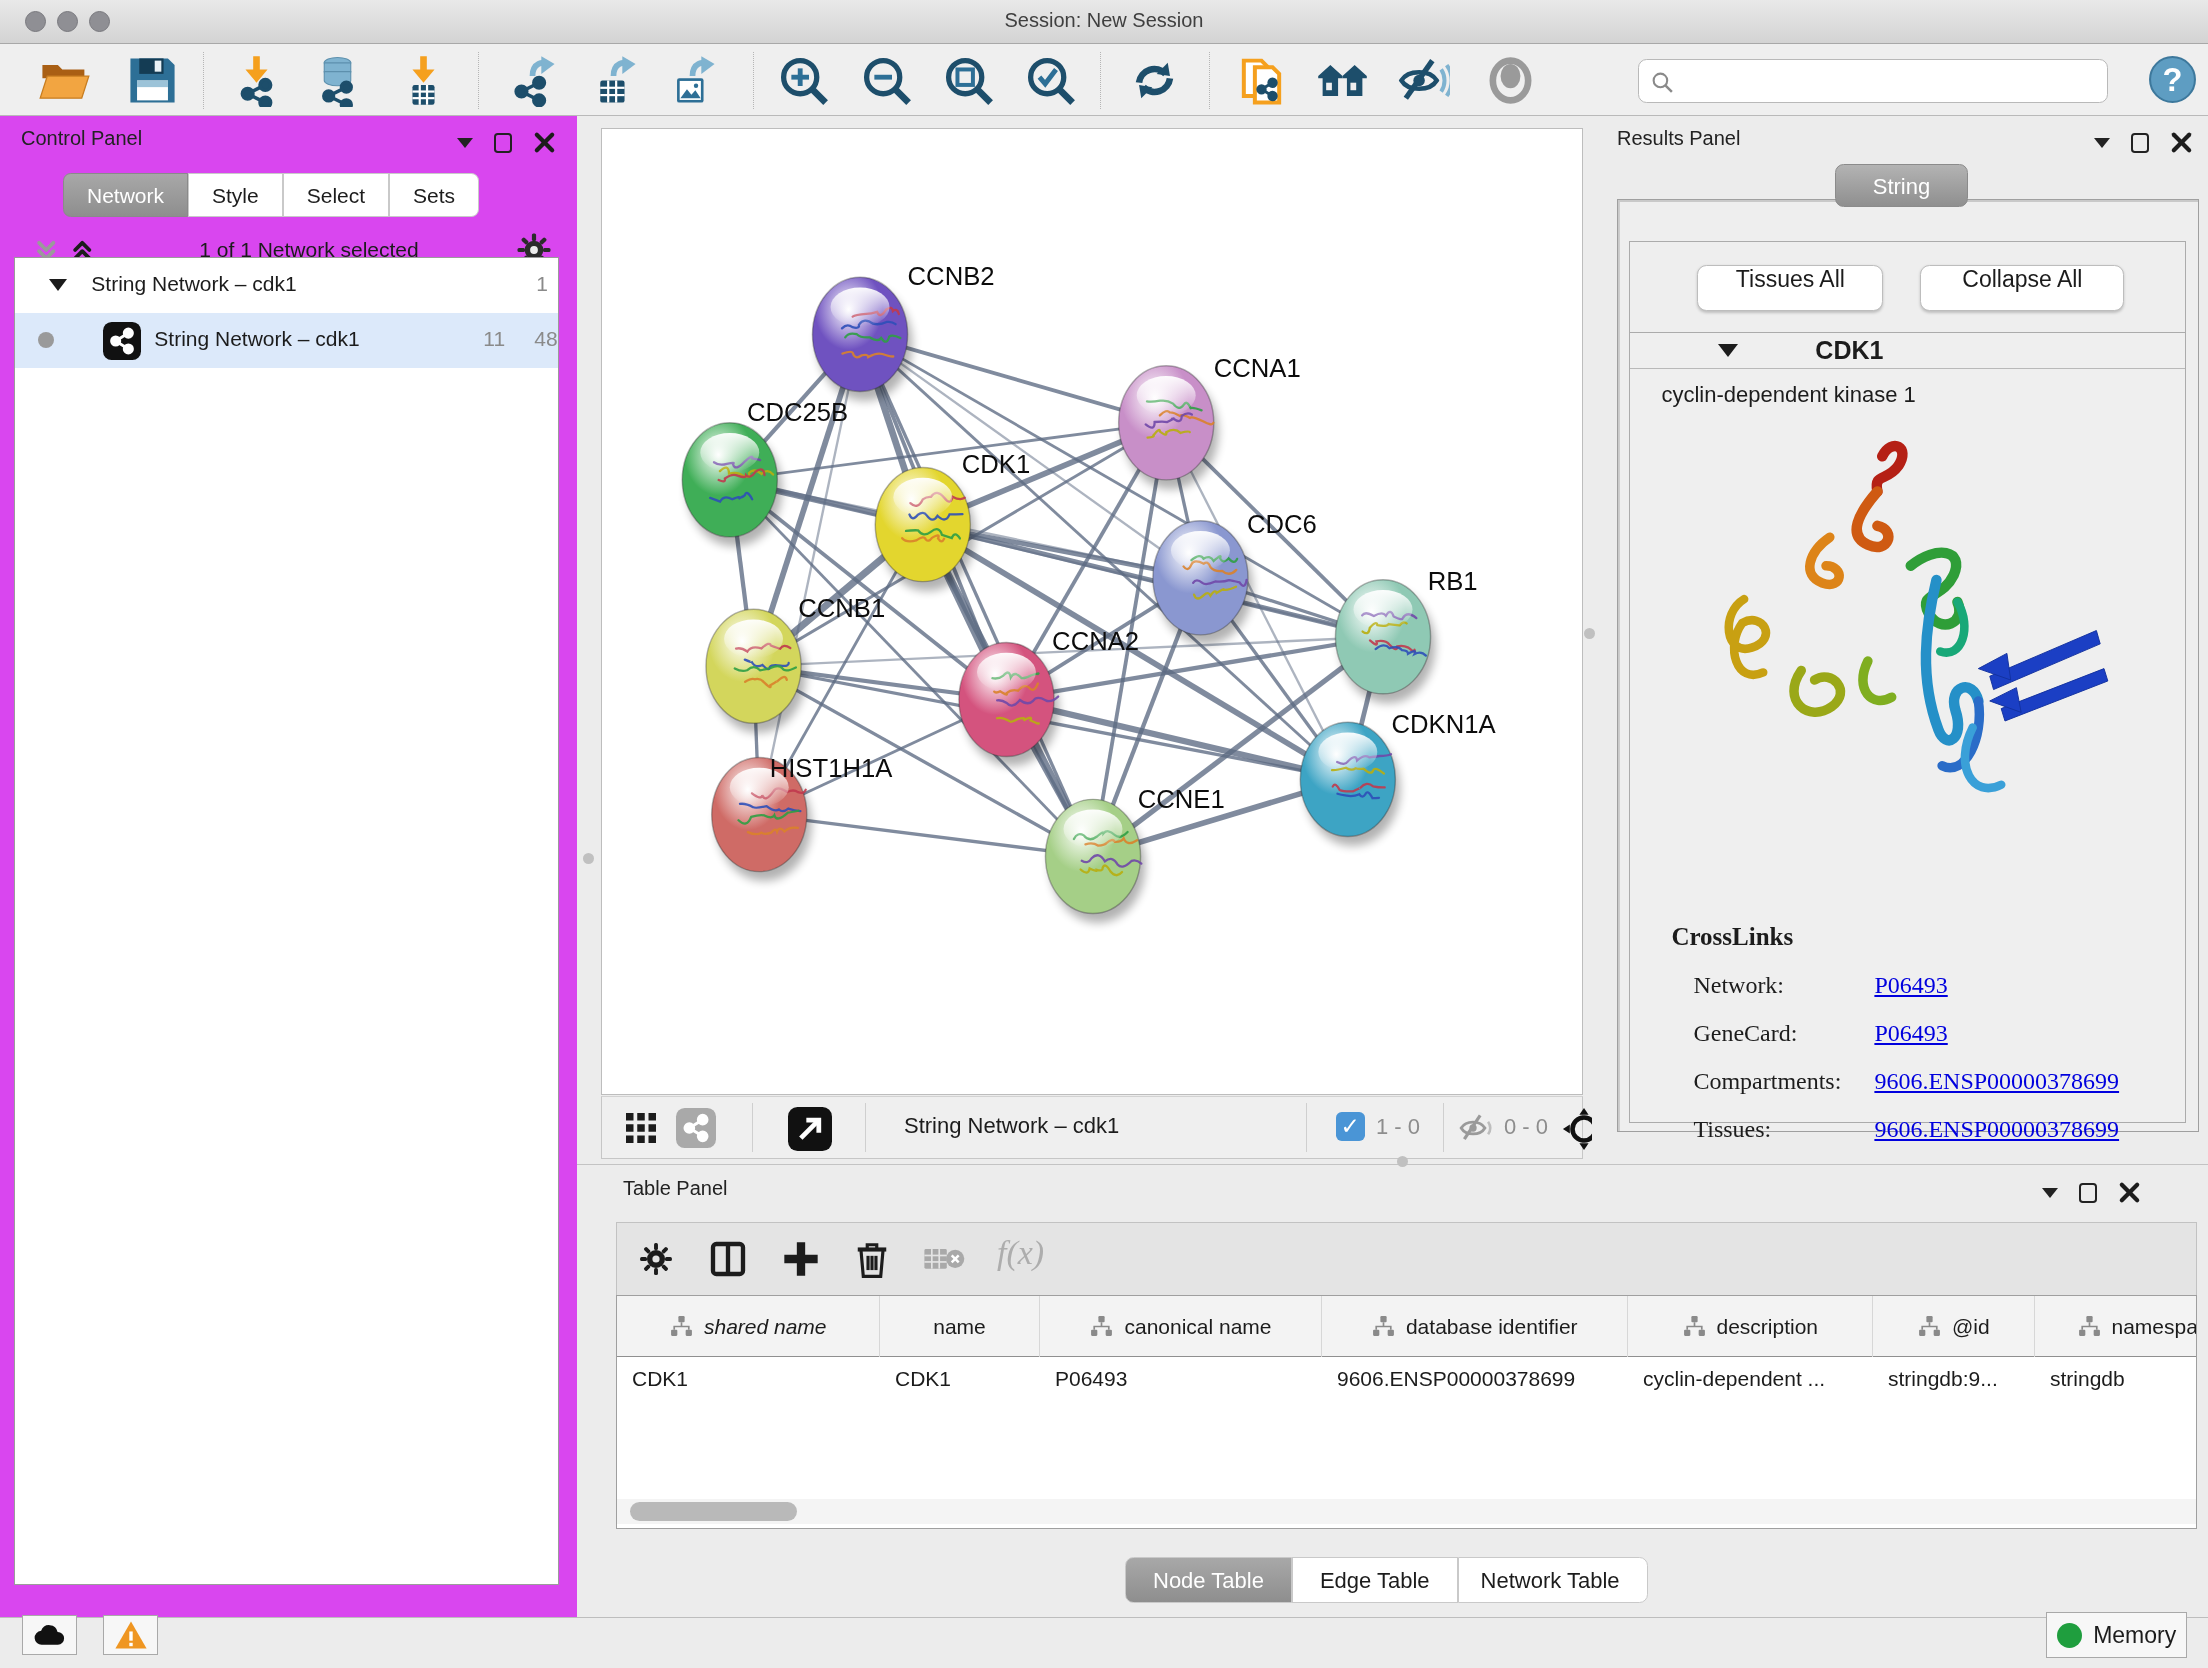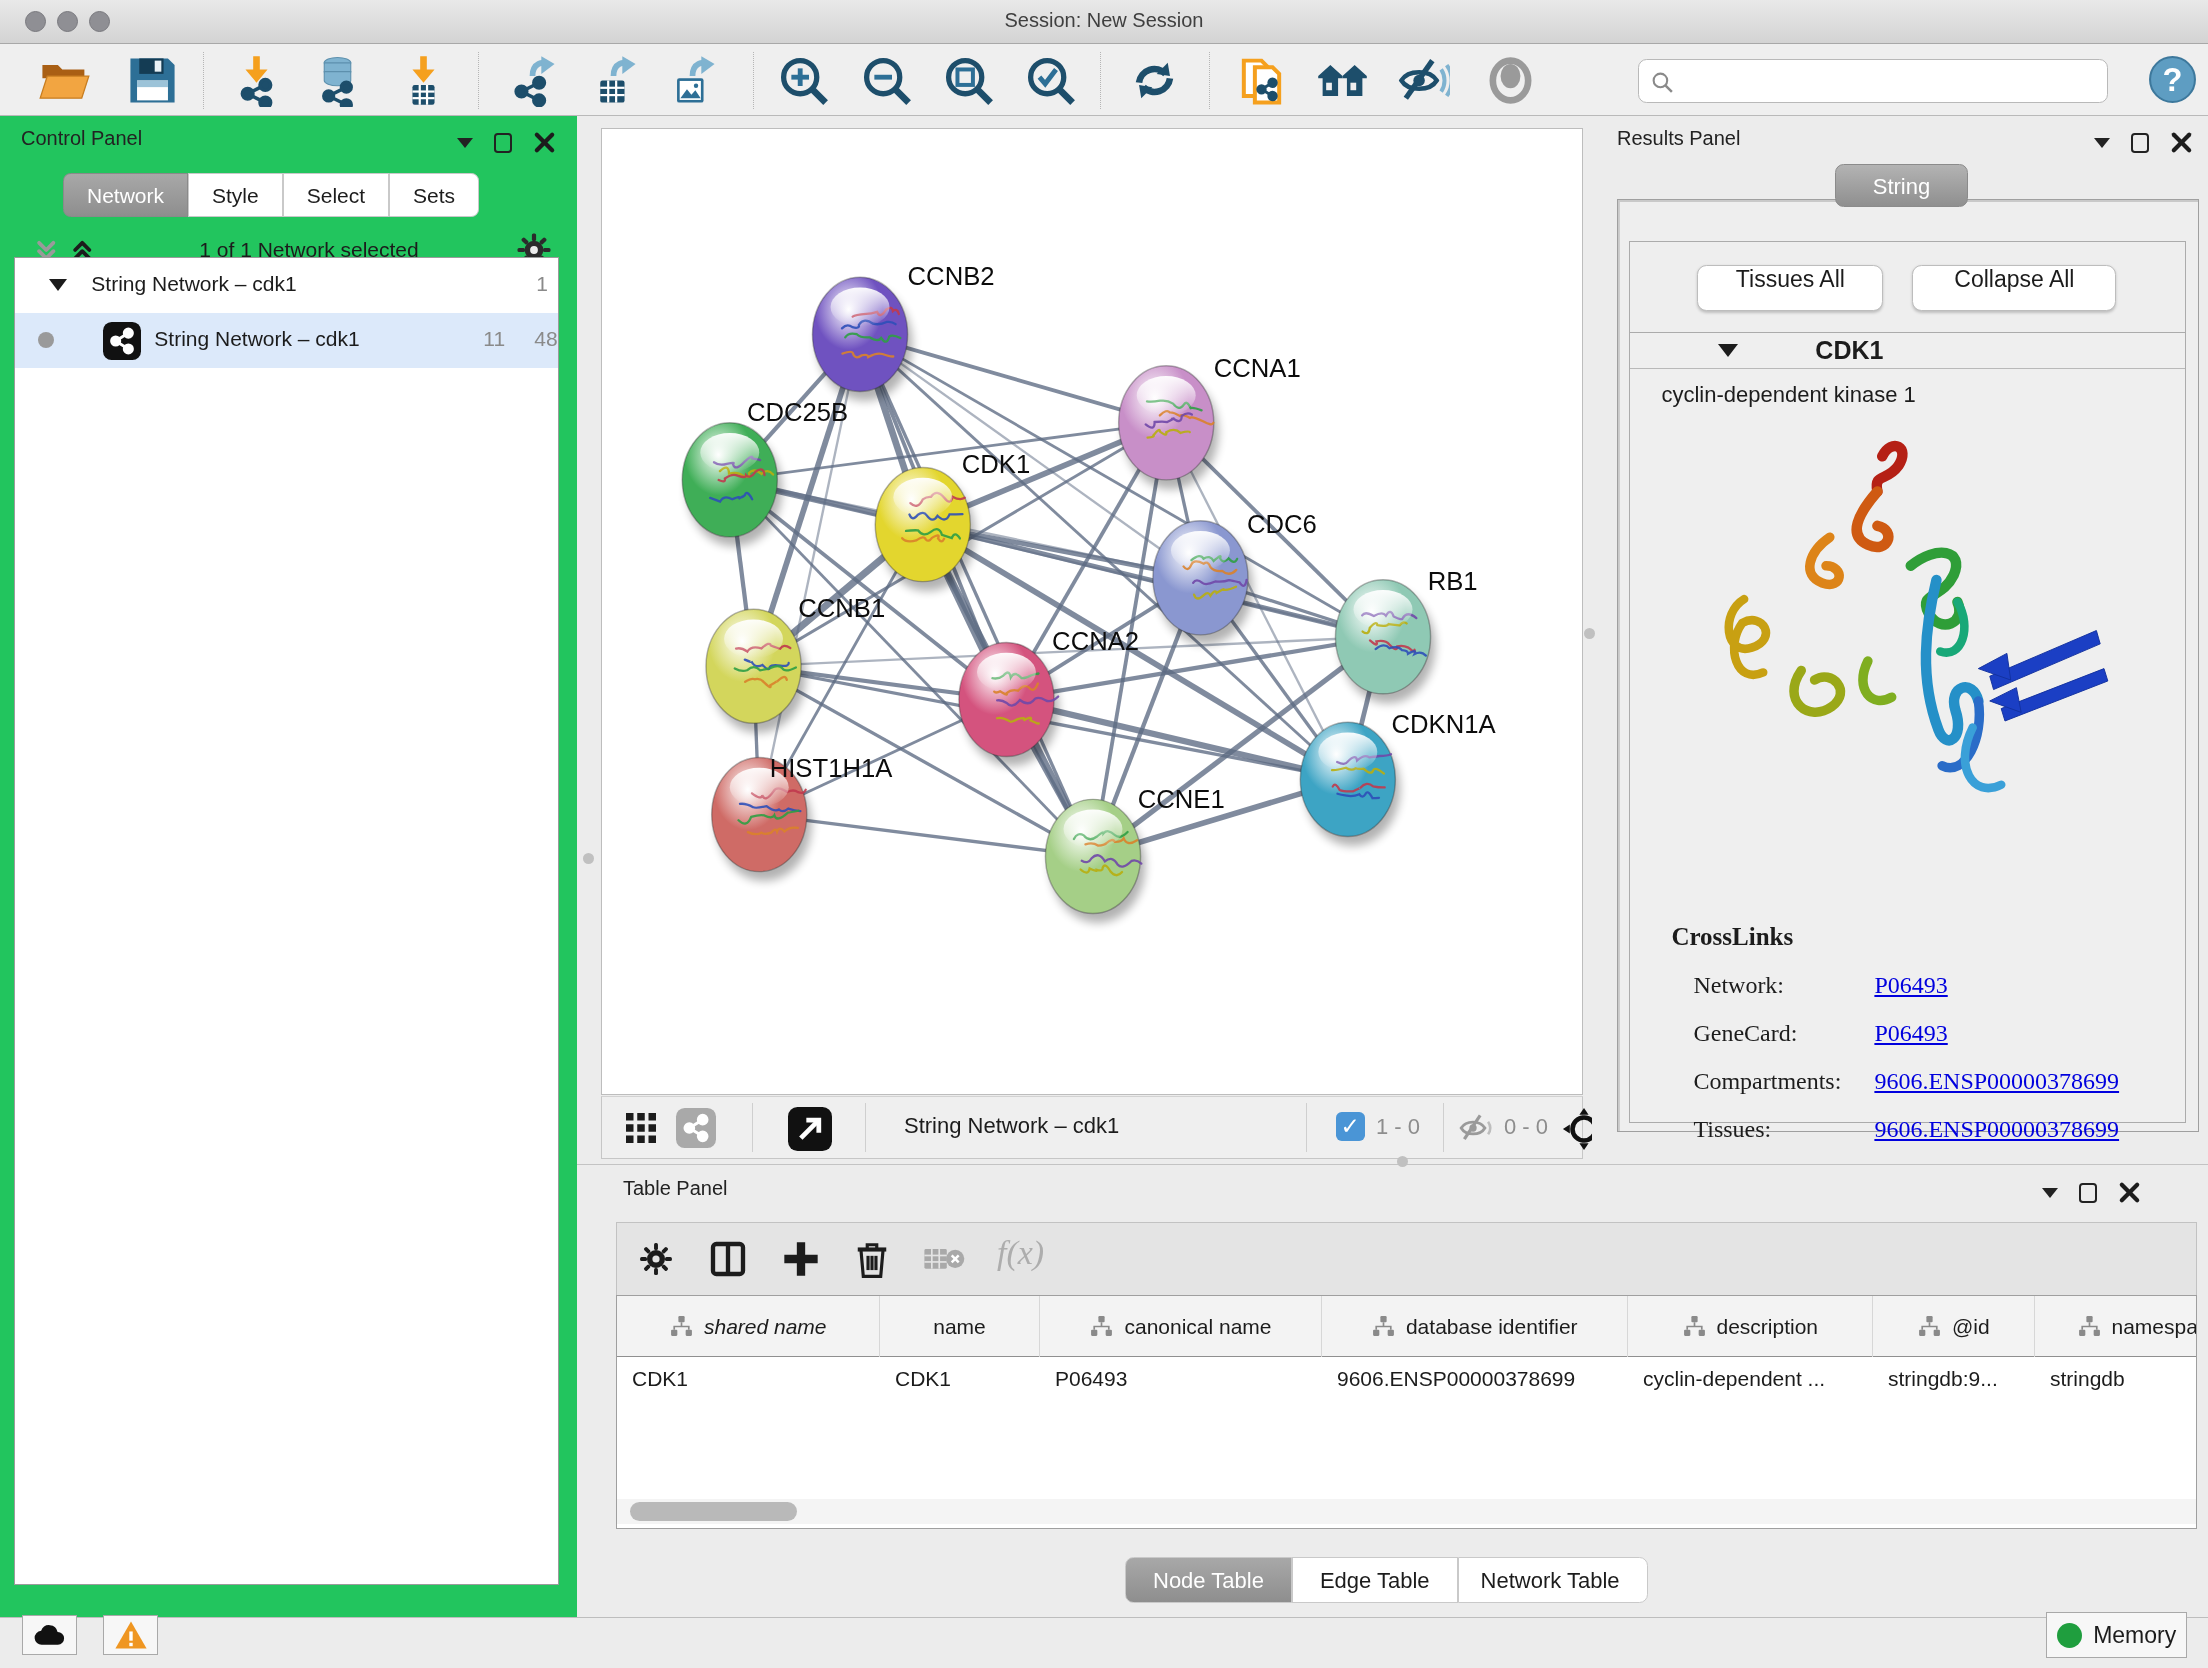--- a/index.html
+++ b/index.html
@@ -26,21 +26,21 @@
   #search-box svg { position:absolute; left:11.4px; top:9.5px; }
 
   
   .panel-title { font-size:20px; color:#222; }
   .winbtns { position:absolute; display:flex; gap:21px; align-items:center; }
   .tri-down { width:0; height:0; border-left:8.6px solid transparent; border-right:8.6px solid transparent;
     border-top:10.5px solid #222; }
   .minbox { width:18px; height:20px; border:2.9px solid #222; border-radius:3.8px; }
 
   
-  #control-panel { position:absolute; left:0; top:116px; width:577px; height:1501px; background:#22c55e; }
+  #control-panel { position:absolute; left:0; top:116px; width:577px; height:1501px; background:#d946ef; }
   #cp-tabs { position:absolute; left:63px; top:57px; display:flex; }
   .tab { height:44px; line-height:44px; padding:0 23px; background:#fff; border:1px solid #c9c9c9;
     font-size:21px; text-align:center; }
   .tab.first { border-radius:7.6px 0 0 7.6px; }
   .tab.last  { border-radius:0 7.6px 7.6px 0; }
   .tab.sel { background:linear-gradient(#a8a8a8,#8e8e8e); color:#fff; border-color:#8a8a8a; }
   #cp-listbox { position:absolute; left:14.3px; top:141px; width:545px; height:1328px;
     background:#fff; border:1px solid #9b9b9b; }
   .netrow { position:relative; height:55px; font-size:21px; }
   .netrow .lbl { position:absolute; top:14.3px; }
@@ -648,21 +648,21 @@
         <g stroke="#1c1c1c" stroke-width="4.4" stroke-linecap="round">
           <line x1="4" y1="4" x2="20" y2="20"></line>
           <line x1="20" y1="4" x2="4" y2="20"></line>
         </g>
       </svg>
   </div>
   <div id="string-tab">String</div>
   <div id="rp-outer">
     <div id="rp-expandbox">
       <div class="rp-btn" style="left:67px;width:186px">Tissues All</div>
-      <div class="rp-btn" style="left:282px;width:204px">Collapse All</div>
+      <div class="rp-btn" style="left:290px;width:204px">Collapse All</div>
     </div>
     <div id="rp-gene-box">
       <div id="rp-gene-head">
         <div class="abs" style="left:88px;top:11.4px;width:0;height:0;border-left:10.5px solid transparent;border-right:10.5px solid transparent;border-top:13.3px solid #1c1c1c"></div>
         <div class="abs" style="left:143px;top:2.9px;width:152px;text-align:center;font-size:25px;font-weight:bold">CDK1</div>
       </div>
       <div id="rp-desc">cyclin-dependent kinase 1</div>
       <svg class="abs" style="left:57px;top:90px" width="457" height="476" viewBox="0 0 480 500">
         <g fill="none" stroke-linecap="round">
           <path d="M205 35 C215 15 235 25 222 45 C210 62 196 52 200 72" stroke="#b52015" stroke-width="11"></path>

